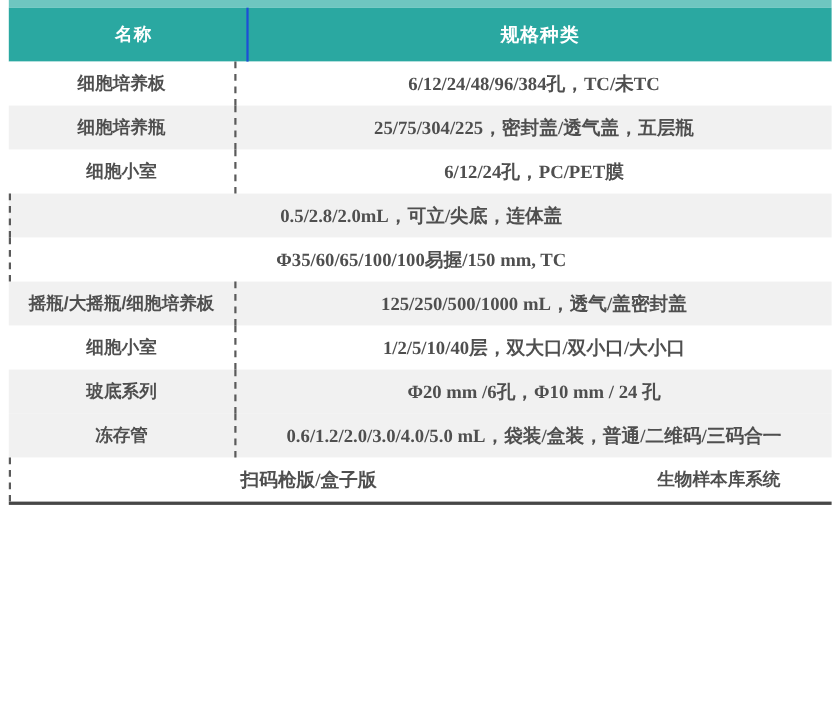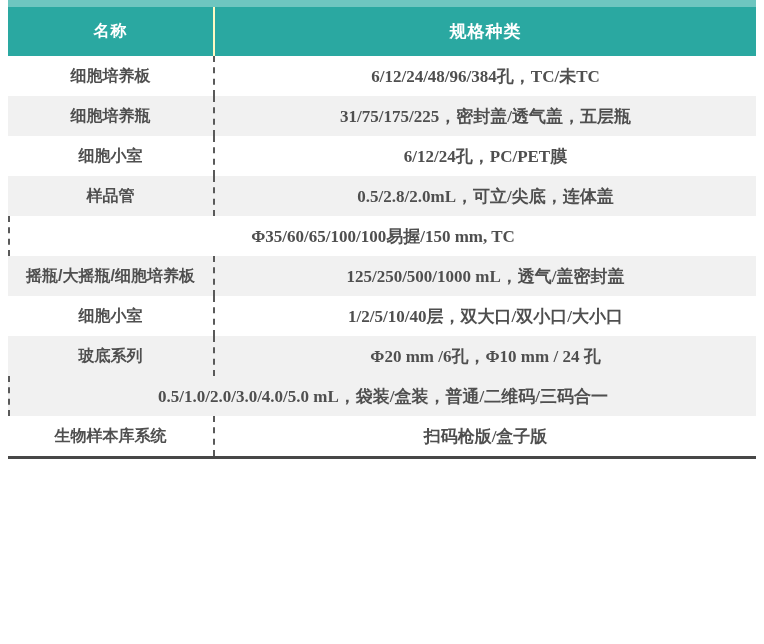--- a/index.html
+++ b/index.html
@@ -25,20 +25,21 @@
   }
   .top-strip{
     height:7px;
     width:100%;
     background:var(--header-top-strip);
   }
   .header-row{
     display:flex;
     height:49px;
     background:var(--header-bg);
+    padding-left:11px;
   }
   .header-cell{
     color:var(--header-text);
     font-size:16px;
     letter-spacing:1px;
   }
   .cell{
     display:flex;
     align-items:center;
     justify-content:center;
@@ -47,21 +48,21 @@
   .name-cell{
     width:205px;
     flex:0 0 205px;
     font-size:16px;
   }
   .spec-cell{
     flex:1;
     font-size:17px;
   }
   .header-row .spec-cell{
-    border-left:2px solid #fef9c3;
+    border-left:2px solid #1d4ed8;
   }
   .row{
     display:flex;
     height:40px;
     background:#ffffff;
   }
   .row.alt{
     background:var(--row-alt-bg);
     text-align:center;
   }
@@ -85,30 +86,29 @@
     <div class="cell spec-cell header-cell">规格种类</div>
   </div>
   <div class="body" id="table-body">
   <div class="row">
     <div class="cell name-cell">细胞培养板</div>
     <div class="cell spec-cell">6/12/24/48/96/384孔，TC/未TC</div>
   </div>
 
   <div class="row alt">
     <div class="cell name-cell">细胞培养瓶</div>
-    <div class="cell spec-cell">31/75/175/225，密封盖/透气盖，五层瓶</div>
+    <div class="cell spec-cell">25/75/304/225，密封盖/透气盖，五层瓶</div>
   </div>
 
   <div class="row">
     <div class="cell name-cell">细胞小室</div>
     <div class="cell spec-cell">6/12/24孔，PC/PET膜</div>
   </div>
 
   <div class="row alt">
-    <div class="cell name-cell">样品管</div>
     <div class="cell spec-cell">0.5/2.8/2.0mL，可立/尖底，连体盖</div>
   </div>
 
   <div class="row">
     <div class="cell spec-cell">Φ35/60/65/100/100易握/150 mm, TC</div>
   </div>
 
   <div class="row alt">
     <div class="cell name-cell">摇瓶/大摇瓶/细胞培养板</div>
     <div class="cell spec-cell">125/250/500/1000 mL，透气/盖密封盖</div>
@@ -119,22 +119,23 @@
     <div class="cell spec-cell">1/2/5/10/40层，双大口/双小口/大小口</div>
   </div>
 
   <div class="row alt">
     <div class="cell name-cell">玻底系列</div>
     <div class="cell spec-cell">Φ20 mm /6孔，Φ10 mm / 24 孔</div>
   </div>
 
 
   <div class="row alt">
-    <div class="cell spec-cell">0.5/1.0/2.0/3.0/4.0/5.0 mL，袋装/盒装，普通/二维码/三码合一</div>
+    <div class="cell name-cell">冻存管</div>
+    <div class="cell spec-cell">0.6/1.2/2.0/3.0/4.0/5.0 mL，袋装/盒装，普通/二维码/三码合一</div>
   </div>
 
   <div class="row">
+    <div class="cell spec-cell">扫码枪版/盒子版</div>
     <div class="cell name-cell">生物样本库系统</div>
-    <div class="cell spec-cell">扫码枪版/盒子版</div>
   </div>
 </div>
   <div class="bottom-line"></div>
 </div>
 
 </body></html>

